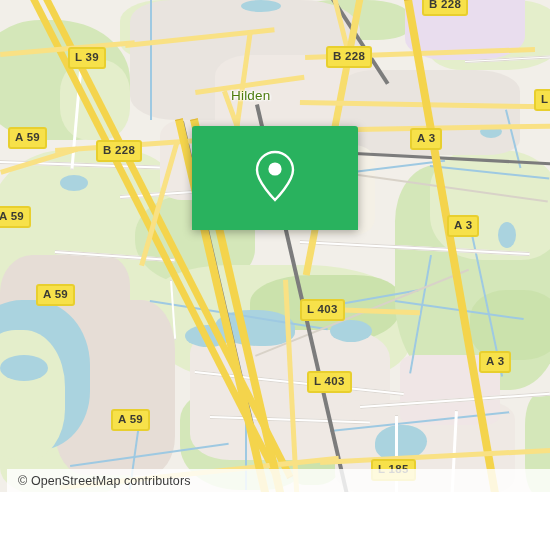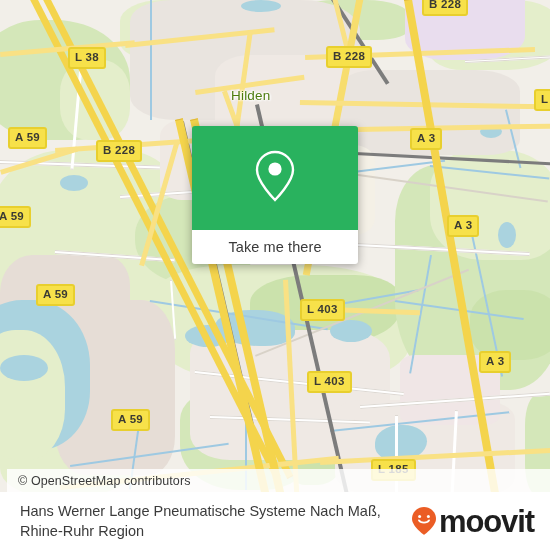--- a/index.html
+++ b/index.html
@@ -240,21 +240,21 @@
       <div class="road primary" style="left:320px;top:460px;width:240px;height:5px;transform:rotate(-3deg);"></div>
       <div class="road primary" style="left:60px;top:485px;width:280px;height:5px;transform:rotate(-6deg);"></div>
 
       <div class="road motorway" style="left:175px;top:120px;width:8px;height:400px;transform:rotate(-13deg);"></div>
       <div class="road motorway" style="left:190px;top:120px;width:8px;height:400px;transform:rotate(-13deg);"></div>
     </div>
 
     <div class="layer">
       <div class="city-label" style="left:231px;top:88px;">Hilden</div>
 
-      <div class="shield" style="left:68px;top:47px;">L 38</div>
+      <div class="shield" style="left:68px;top:47px;">L 39</div>
       <div class="shield" style="left:96px;top:140px;">B 228</div>
       <div class="shield" style="left:326px;top:46px;">B 228</div>
       <div class="shield" style="left:422px;top:-6px;">B 228</div>
       <div class="shield" style="left:8px;top:127px;">A 59</div>
       <div class="shield" style="left:-8px;top:206px;">A 59</div>
       <div class="shield" style="left:36px;top:284px;">A 59</div>
       <div class="shield" style="left:111px;top:409px;">A 59</div>
       <div class="shield" style="left:410px;top:128px;">A 3</div>
       <div class="shield" style="left:447px;top:215px;">A 3</div>
       <div class="shield" style="left:479px;top:351px;">A 3</div>
@@ -266,39 +266,22 @@
 
     <div id="popup">
       <div id="popup-green">
         <span>
           <svg width="44" height="56" viewBox="0 0 44 56" aria-hidden="true">
             <path d="M22 4 C12 4 4 12 4 22 C4 34 22 52 22 52 C22 52 40 34 40 22 C40 12 32 4 22 4 Z" fill="none" stroke="#ffffff" stroke-width="2.4"></path>
             <circle cx="22" cy="21" r="6.6" fill="#ffffff"></circle>
           </svg>
         </span>
       </div>
-      <div id="popup-footer">
-        <span id="popup-label">Take me there</span>
-      </div>
     </div>
     <div id="popup-tail"></div>
 
     <div id="attribution">
       <span id="attribution-text">© OpenStreetMap contributors</span>
     </div>
   </div>
 
-  <div id="caption-bar">
-    <div id="caption-text">Hans Werner Lange Pneumatische Systeme Nach Maß, Rhine-Ruhr Region</div>
-    <div id="brand">
-      <span id="brand-pin">
-        <svg width="26" height="30" viewBox="0 0 26 30" aria-hidden="true">
-          <path d="M13 1 C6.4 1 1 6.3 1 12.8 C1 20.4 13 29 13 29 C13 29 25 20.4 25 12.8 C25 6.3 19.6 1 13 1 Z" fill="#eb5d25"></path>
-          <circle cx="8.6" cy="10.6" r="1.5" fill="#ffffff"></circle>
-          <circle cx="17.4" cy="10.6" r="1.5" fill="#ffffff"></circle>
-          <path d="M8 14.4 C9.6 17.4 16.4 17.4 18 14.4" fill="none" stroke="#ffffff" stroke-width="1.9" stroke-linecap="round"></path>
-        </svg>
-      </span>
-      <span id="brand-word">moovit</span>
-    </div>
-  </div>
 
 </div>
 
 </body></html>

